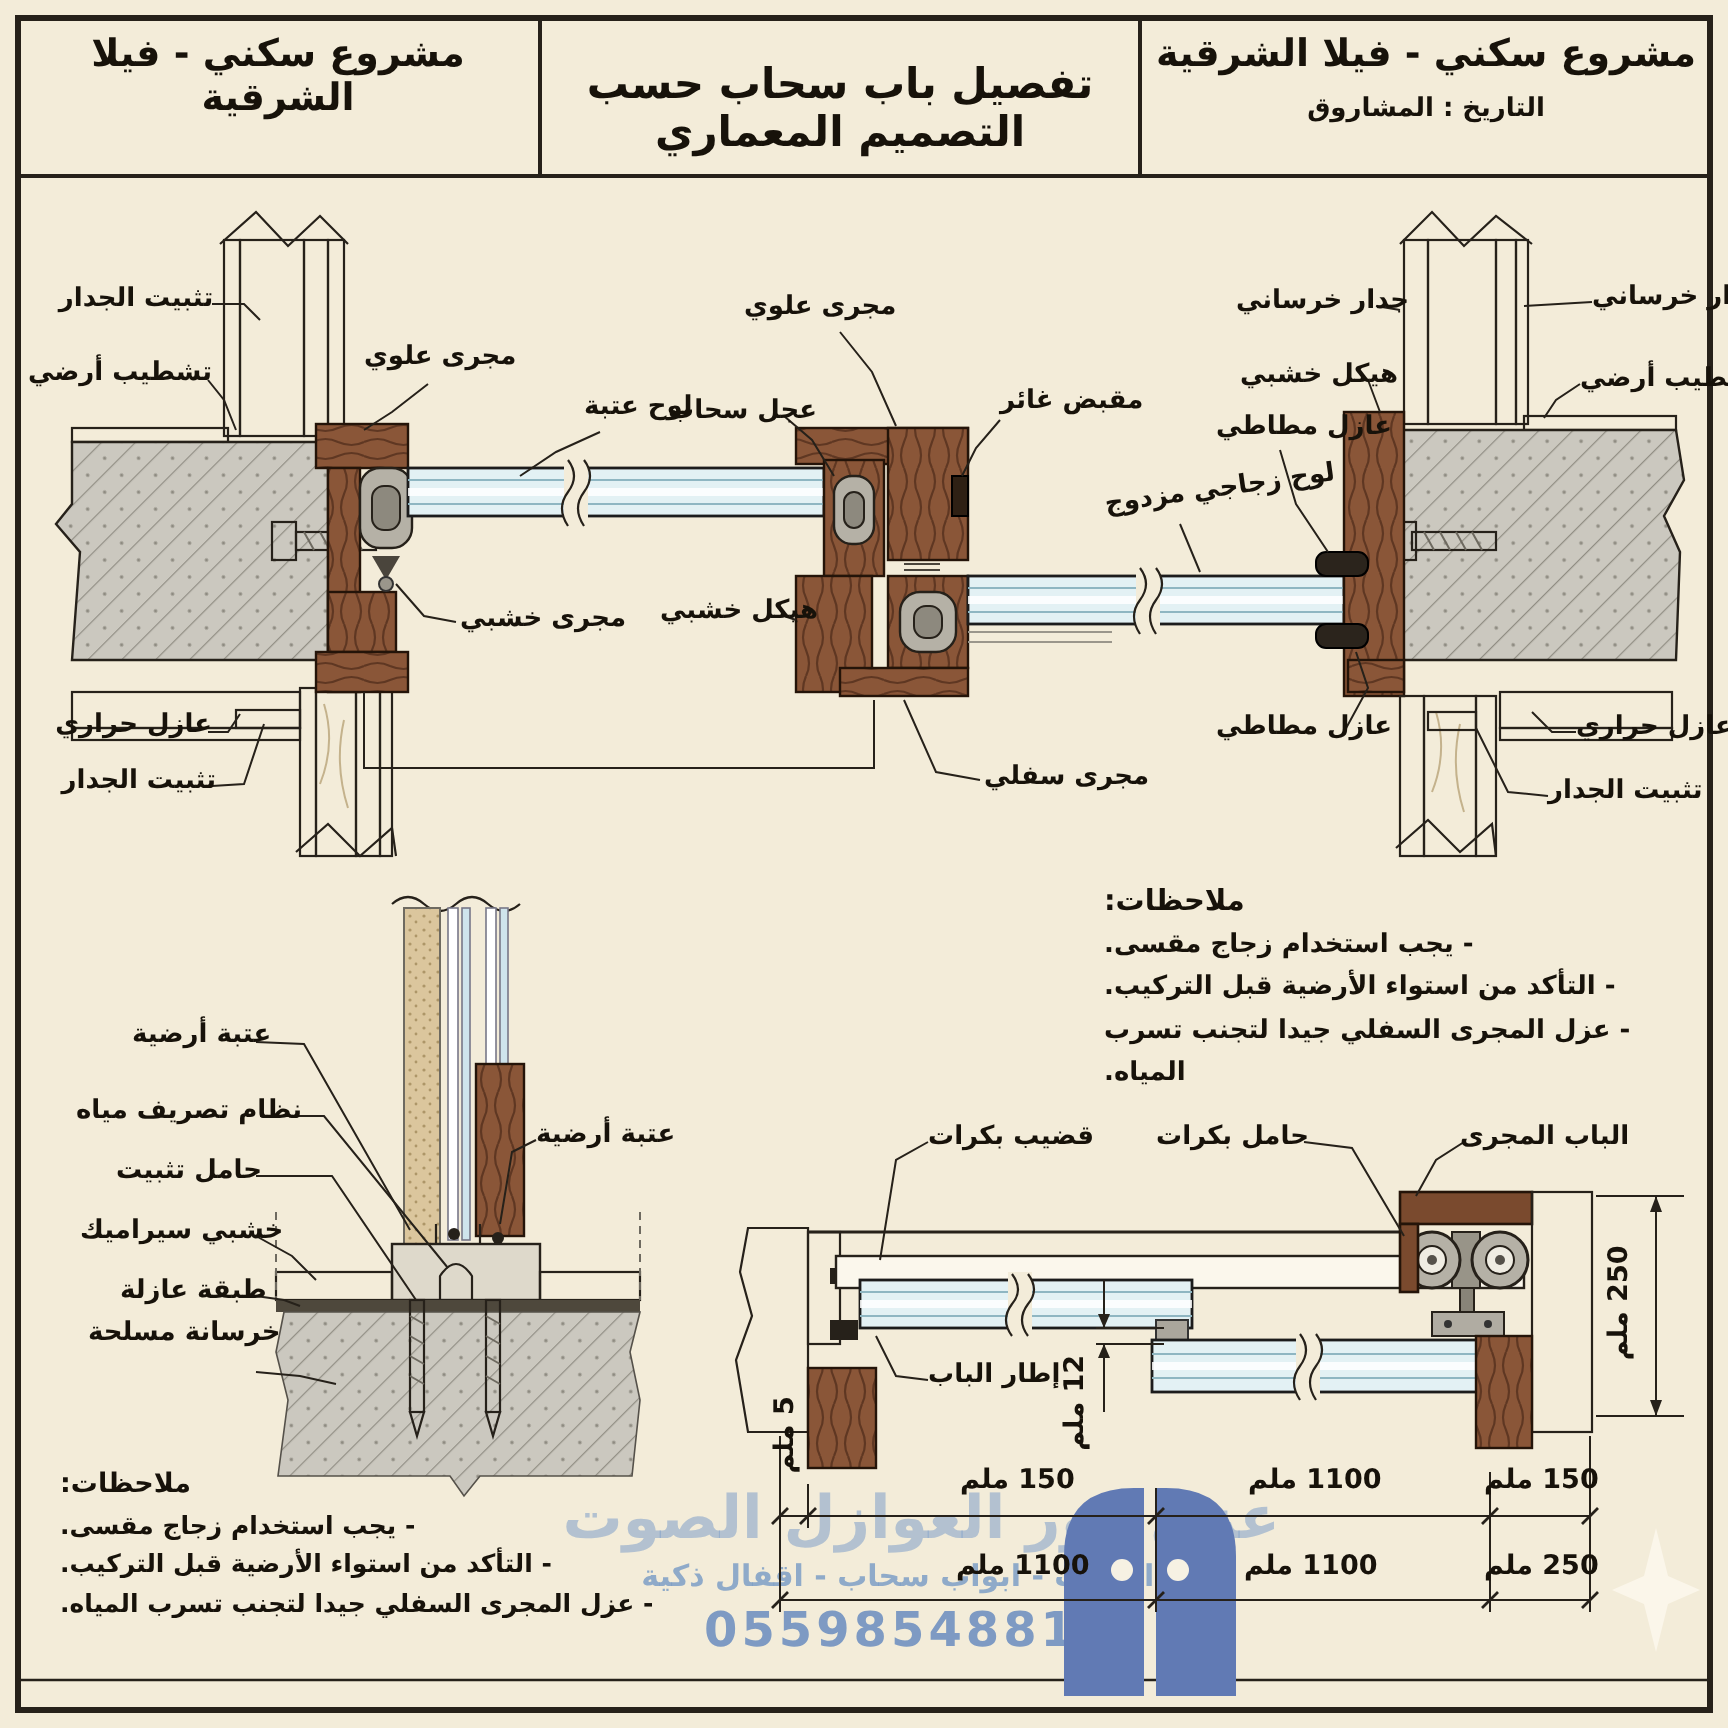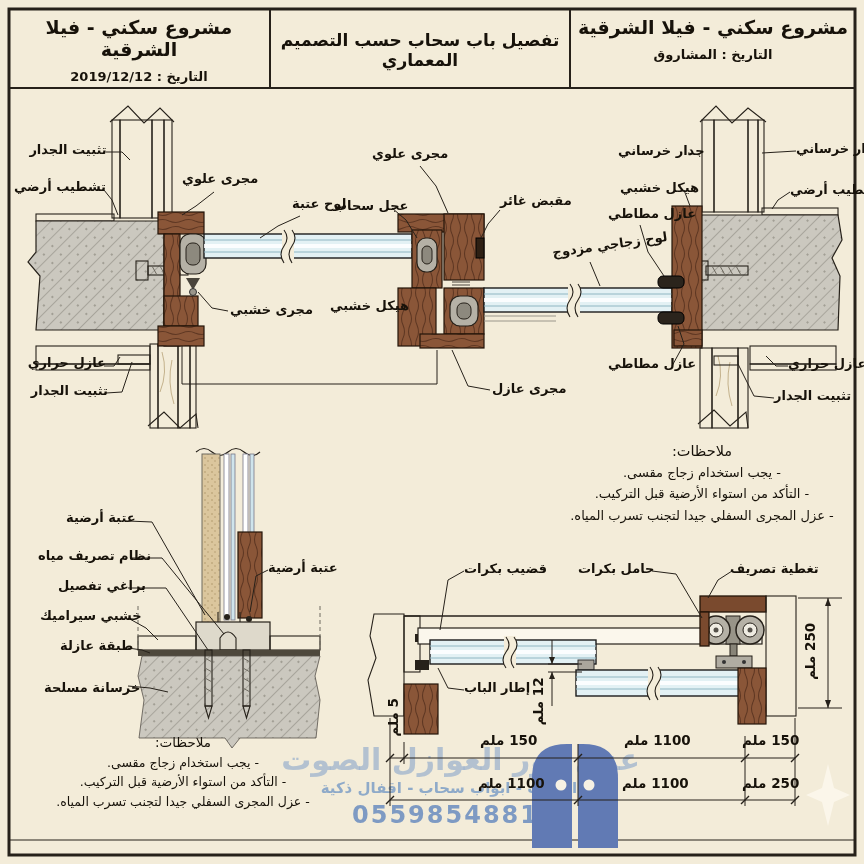--- a/index.html
+++ b/index.html
@@ -11,21 +11,21 @@
   .abs{position:absolute}
   .lbl{
     position:absolute;z-index:4;font-weight:700;font-size:13px;line-height:1.1;
     color:#17120a;direction:rtl;white-space:nowrap;
   }
   .dim{font-size:13.5px}
   .rot{transform:rotate(-90deg);transform-origin:center;text-align:center}
   .hdr{position:absolute;z-index:4;font-weight:700;color:#17120a;direction:rtl;text-align:center}
   .hdr .t{font-size:19px}
   .hdr .d{font-size:13px;margin-top:9px}
-  .notes{position:absolute;z-index:4;direction:rtl;text-align:center;color:#17120a;font-weight:400}
+  .notes{position:absolute;z-index:4;direction:rtl;text-align:left;color:#17120a;font-weight:700}
   .notes .nt{font-size:14.5px;margin-bottom:3px}
   .notes .ni{font-size:13px;line-height:1.65}
   .notes.small .nt{font-size:13.5px}
   .notes.small .ni{font-size:12.5px;line-height:1.55}
   .wm{position:absolute;z-index:2;direction:rtl;font-weight:700;white-space:nowrap}
   .wm-big{font-size:30px;color:rgba(125,158,200,0.55);letter-spacing:1px}
   .wm-line{font-size:15px;color:rgba(110,148,195,0.75)}
   .wm-phone{font-size:24px;color:rgba(104,140,190,0.85);letter-spacing:2px;direction:ltr}
   svg{position:absolute;left:0;top:0}
   .ln{stroke:#26211a;stroke-width:1.1;fill:none}
@@ -308,60 +308,59 @@
   <polyline points="732,571 718,580 708,598" class="ld"></polyline>
   <polyline points="464,690 448,688 438,668" class="ld"></polyline>
 </g>
 </svg>
 
 <div class="hdr" style="left:574px;top:16px;width:278px">
   <div class="t">مشروع سكني - فيلا الشرقية</div>
   <div class="d">التاريخ : المشاروق</div>
 </div>
 <div class="hdr" style="left:274px;top:30px;width:292px">
-  <div class="t" style="font-size:17px">تفصيل باب سحاب حسب التصميم المعماري</div>
+  <div class="t" style="font-size:21px">تفصيل باب سحاب حسب التصميم المعماري</div>
 </div>
 <div class="hdr" style="left:12px;top:16px;width:254px">
   <div class="t">مشروع سكني - فيلا الشرقية</div>
-  <div class="d">التاريخ : 2019/12/12</div>
 </div>
 
 <div class="lbl" style="left:28px;top:143px;width:80px;text-align:center">تثبيت الجدار</div>
 <div class="lbl" style="left:24px;top:180px;width:82px;text-align:center">تشطيب أرضي</div>
 <div class="lbl" style="left:182px;top:172px">مجرى علوي</div>
 <div class="lbl" style="left:292px;top:197px">لوح عتبة</div>
 <div class="lbl" style="left:230px;top:303px">مجرى خشبي</div>
 <div class="lbl" style="left:40px;top:356px;width:66px;text-align:center">عازل حراري</div>
 <div class="lbl" style="left:32px;top:384px;width:76px;text-align:center">تثبيت الجدار</div>
 <div class="lbl" style="left:372px;top:147px">مجرى علوي</div>
 <div class="lbl" style="left:334px;top:199px">عجل سحاب</div>
 <div class="lbl" style="left:500px;top:194px">مقبض غائر</div>
 <div class="lbl" style="left:330px;top:299px">هيكل خشبي</div>
-<div class="lbl" style="left:492px;top:382px">مجرى عازل</div>
+<div class="lbl" style="left:492px;top:382px">مجرى سفلي</div>
 <div class="lbl" style="left:618px;top:144px">جدار خرساني</div>
 <div class="lbl" style="left:796px;top:142px">جدار خرساني</div>
 <div class="lbl" style="left:620px;top:181px">هيكل خشبي</div>
 <div class="lbl" style="left:790px;top:183px">تشطيب أرضي</div>
 <div class="lbl" style="left:608px;top:207px">عازل مطاطي</div>
 <div class="lbl" style="left:552px;top:238px;transform:rotate(-8deg)">لوح زجاجي مزدوج</div>
 <div class="lbl" style="left:608px;top:357px">عازل مطاطي</div>
 <div class="lbl" style="left:788px;top:357px">عازل حراري</div>
 <div class="lbl" style="left:774px;top:389px">تثبيت الجدار</div>
 
 <div class="lbl" style="left:66px;top:511px">عتبة أرضية</div>
 <div class="lbl" style="left:38px;top:549px">نظام تصريف مياه</div>
-<div class="lbl" style="left:58px;top:579px">براغي تفصيل</div>
+<div class="lbl" style="left:58px;top:579px">حامل تثبيت</div>
 <div class="lbl" style="left:40px;top:609px">خشبي سيراميك</div>
 <div class="lbl" style="left:60px;top:639px">طبقة عازلة</div>
-<div class="lbl" style="left:44px;top:681px">خرسانة مسلحة</div>
+<div class="lbl" style="left:44px;top:660px">خرسانة مسلحة</div>
 <div class="lbl" style="left:268px;top:561px">عتبة أرضية</div>
 
 <div class="lbl" style="left:464px;top:562px">قضيب بكرات</div>
 <div class="lbl" style="left:578px;top:562px">حامل بكرات</div>
-<div class="lbl" style="left:730px;top:562px">تغطية تصريف</div>
+<div class="lbl" style="left:730px;top:562px">الباب المجرى</div>
 <div class="lbl" style="left:464px;top:681px">إطار الباب</div>
 
 <div class="lbl dim rot" style="left:506px;top:694px;width:64px">12 ملم</div>
 <div class="lbl dim rot" style="left:768px;top:644px;width:84px">250 ملم</div>
 <div class="lbl dim rot" style="left:368px;top:710px;width:50px">5 ملم</div>
 <div class="lbl dim" style="left:480px;top:733px">150 ملم</div>
 <div class="lbl dim" style="left:624px;top:733px">1100 ملم</div>
 <div class="lbl dim" style="left:742px;top:733px">150 ملم</div>
 <div class="lbl dim" style="left:478px;top:776px">1100 ملم</div>
 <div class="lbl dim" style="left:622px;top:776px">1100 ملم</div>

